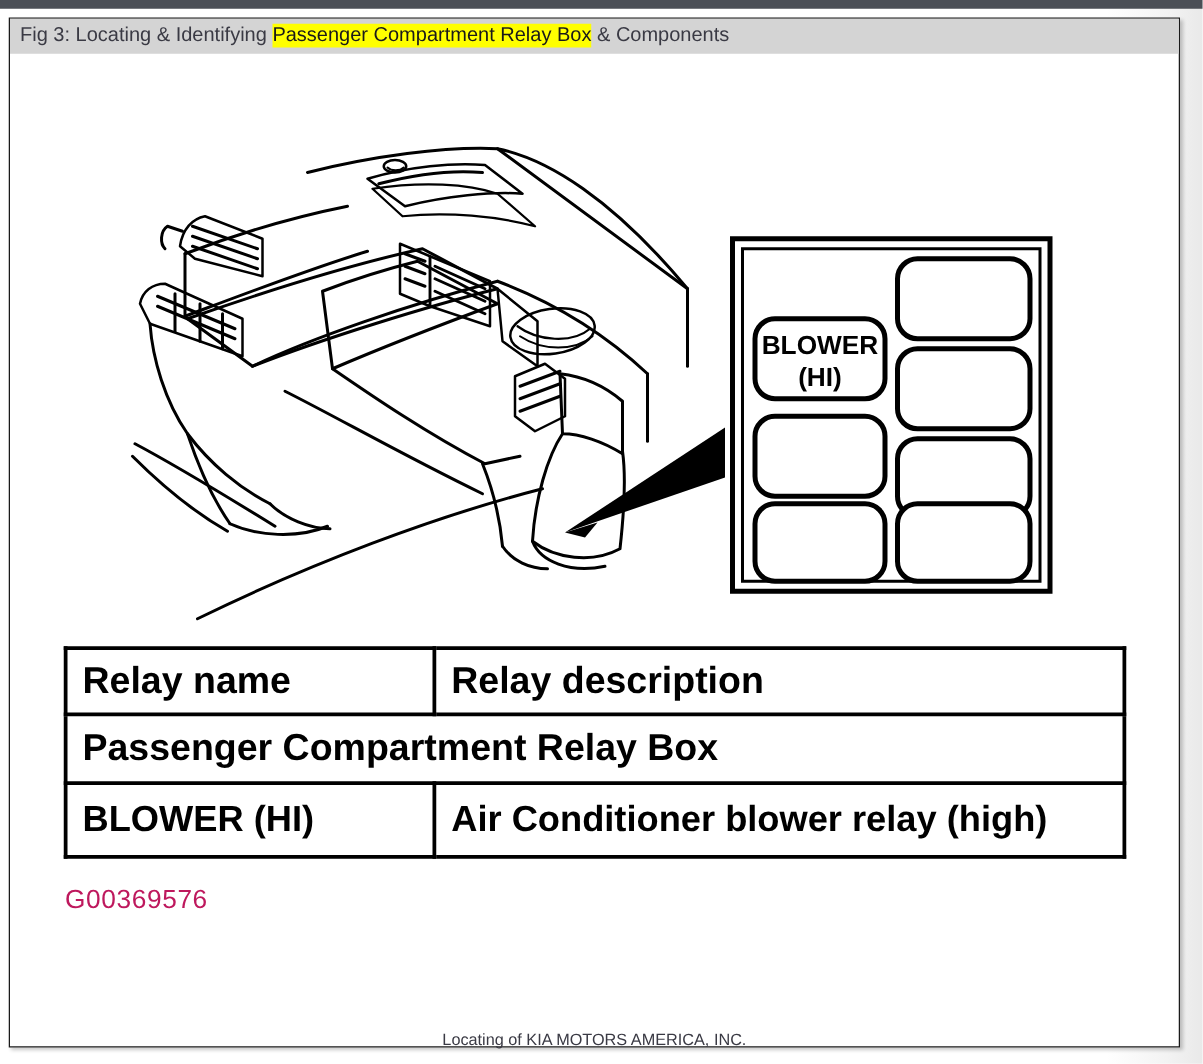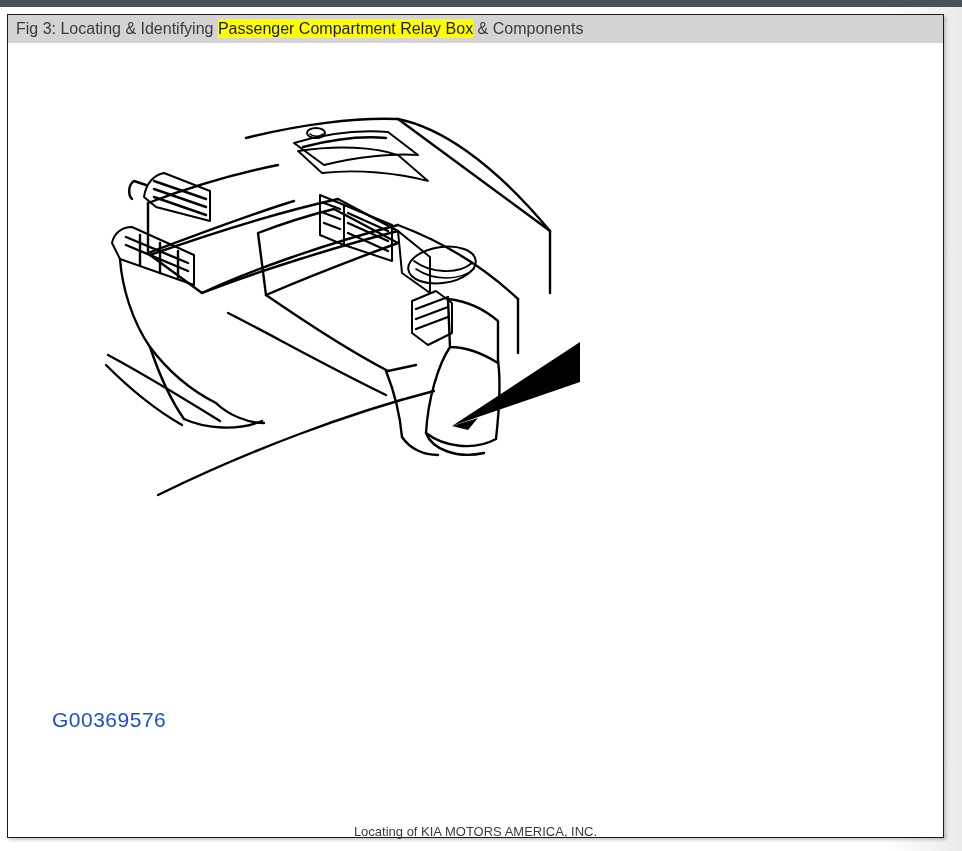--- a/index.html
+++ b/index.html
@@ -104,21 +104,21 @@
   td.hdr-desc   { height: 50px; font-size: 30px; text-align: left;   border-left: none; padding-left: 100px; }
   td.group-cell { height: 52px; font-size: 30px; text-align: left; }
   td.rel-name   { height: 56px; font-size: 29px; font-weight: normal; text-align: left; width: 268px; }
   td.rel-desc   { height: 56px; font-size: 29px; font-weight: normal; text-align: left; }
 
   
   #figure-id {
     position: absolute;
     left: 44px; top: 665px;
     font-size: 21px;
-    color: #1d4ed8;
+    color: #be185d;
     font-family: "Liberation Sans", sans-serif;
     letter-spacing: 0.5px;
   }
   #courtesy {
     position: absolute;
     left: 0; top: 781px;
     width: 935px;
     text-align: center;
     font-size: 13px;
     color: #3a3a44;
@@ -224,21 +224,57 @@
         </svg>
       </div>
 
       <div id="arrow-art">
         <svg viewBox="0 0 160 150" width="160" height="150" xmlns="http://www.w3.org/2000/svg">
           <polygon points="14,128 142,44 142,84" fill="#000000"></polygon>
           <polygon points="14,128 40,120 30,132" fill="#000000"></polygon>
         </svg>
       </div>
 
-
+      <div id="relay-box">
+        <svg viewBox="0 0 270 330" width="270" height="330" xmlns="http://www.w3.org/2000/svg">
+
+          <rect x="8" y="40" width="254" height="282" fill="#ffffff" stroke="#000000" stroke-width="4"></rect>
+          <rect x="16" y="48" width="238" height="266" fill="#ffffff" stroke="#000000" stroke-width="2.4"></rect>
+
+          <g>
+            <rect x="26" y="104" width="104" height="64" rx="16" ry="16" fill="#ffffff" stroke="#000000" stroke-width="4"></rect>
+            <text x="78" y="132" text-anchor="middle" font-family="Liberation Sans, sans-serif" font-size="21" font-weight="bold" fill="#000000">BLOWER</text>
+            <text x="78" y="158" text-anchor="middle" font-family="Liberation Sans, sans-serif" font-size="21" font-weight="bold" fill="#000000">(HI)</text>
+          </g>
+
+          <rect x="26" y="182" width="104" height="64" rx="16" ry="16" fill="#ffffff" stroke="#000000" stroke-width="4"></rect>
+          <rect x="26" y="252" width="104" height="62" rx="16" ry="16" fill="#ffffff" stroke="#000000" stroke-width="4"></rect>
+
+          <rect x="140" y="56" width="106" height="64" rx="16" ry="16" fill="#ffffff" stroke="#000000" stroke-width="4"></rect>
+          <rect x="140" y="128" width="106" height="64" rx="16" ry="16" fill="#ffffff" stroke="#000000" stroke-width="4"></rect>
+          <rect x="140" y="200" width="106" height="62" rx="16" ry="16" fill="#ffffff" stroke="#000000" stroke-width="4"></rect>
+          <rect x="140" y="252" width="106" height="62" rx="16" ry="16" fill="#ffffff" stroke="#000000" stroke-width="4"></rect>
+        </svg>
+      </div>
+
+      <table id="relay-table">
+        <tbody>
+          <tr>
+            <td class="hdr-name">Relay name</td>
+            <td class="hdr-desc">Relay description</td>
+          </tr>
+          <tr>
+            <td class="group-cell" colspan="2">Passenger Compartment Relay Box</td>
+          </tr>
+          <tr>
+            <td class="rel-name">BLOWER (HI)</td>
+            <td class="rel-desc">Air Conditioner blower relay (high)</td>
+          </tr>
+        </tbody>
+      </table>
 
       <div id="figure-id">G00369576</div>
 
       <div id="courtesy">Locating of KIA MOTORS AMERICA, INC.</div>
 
     </div>
   </div>
 </div>
 
 </body></html>

